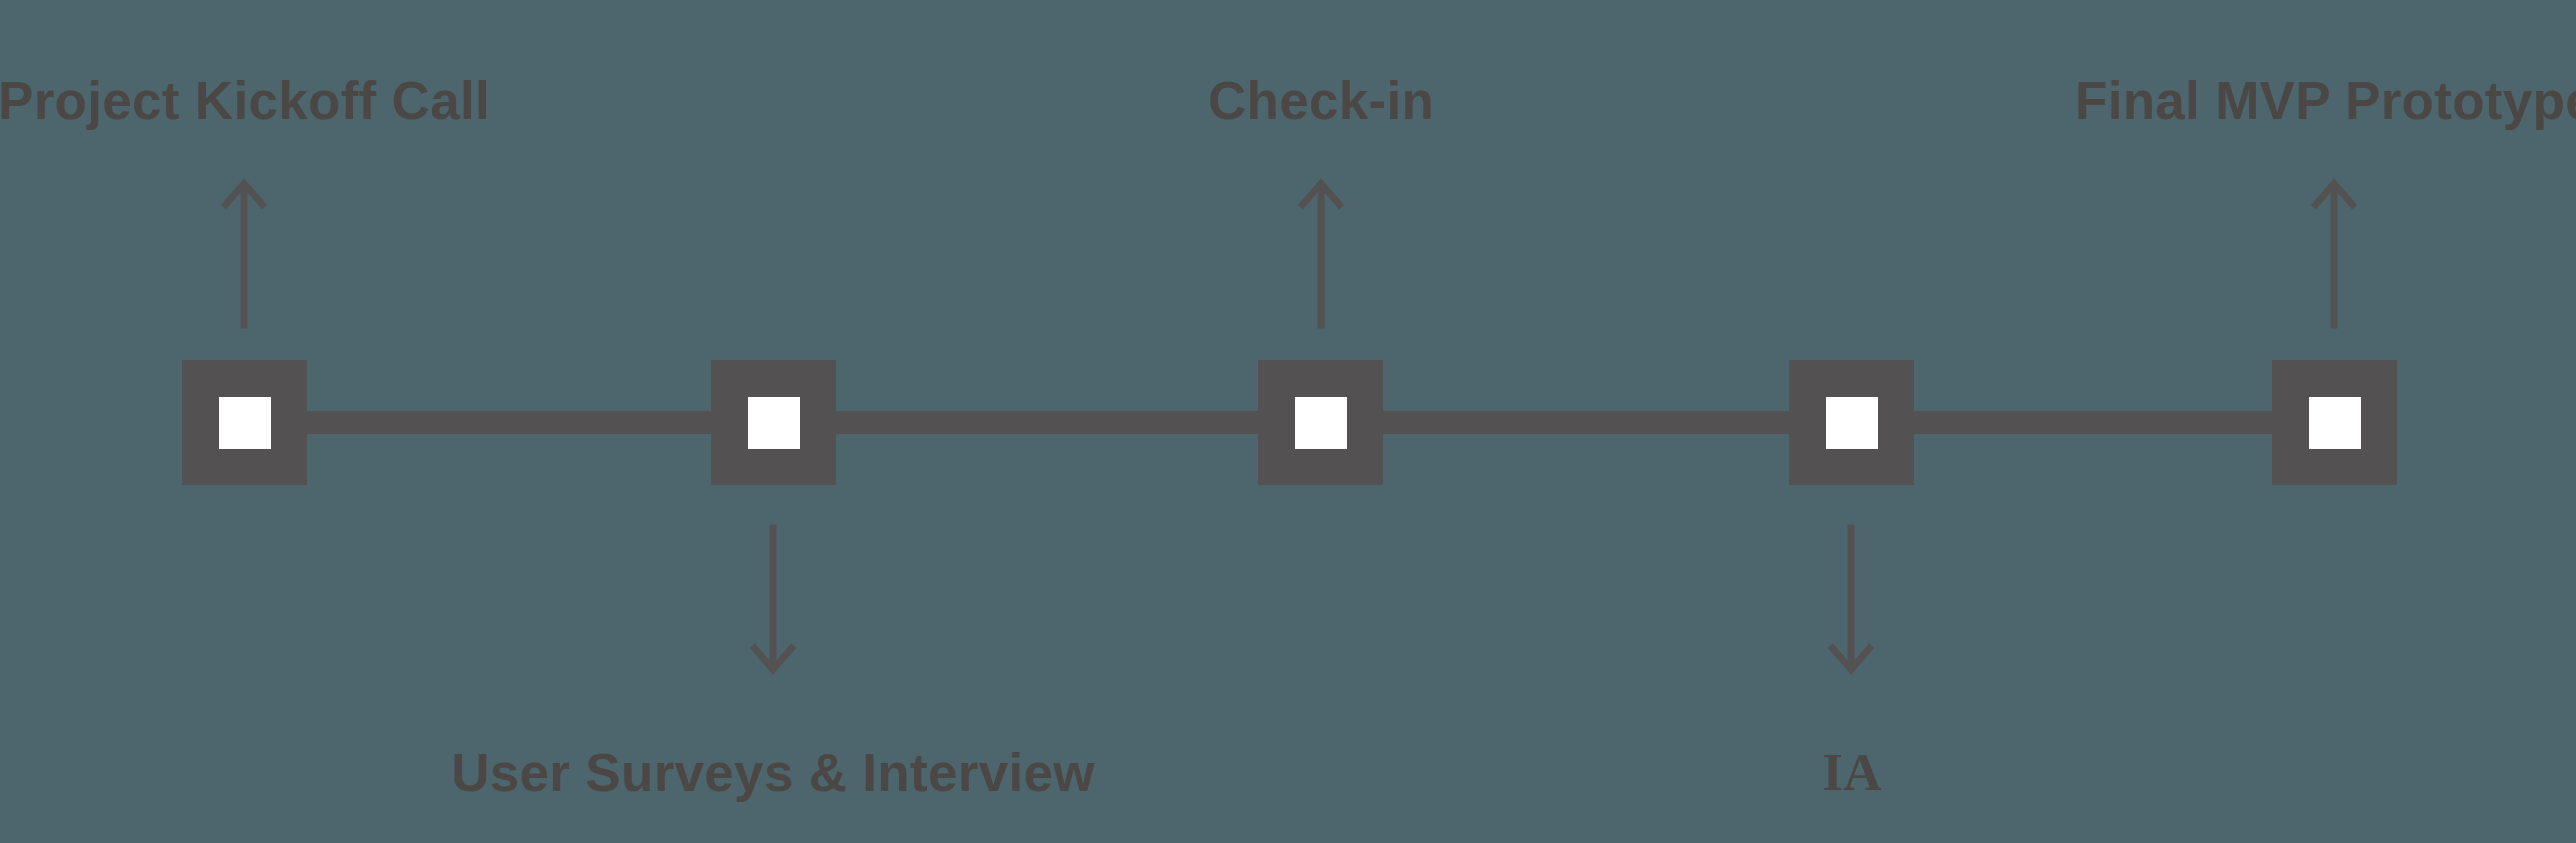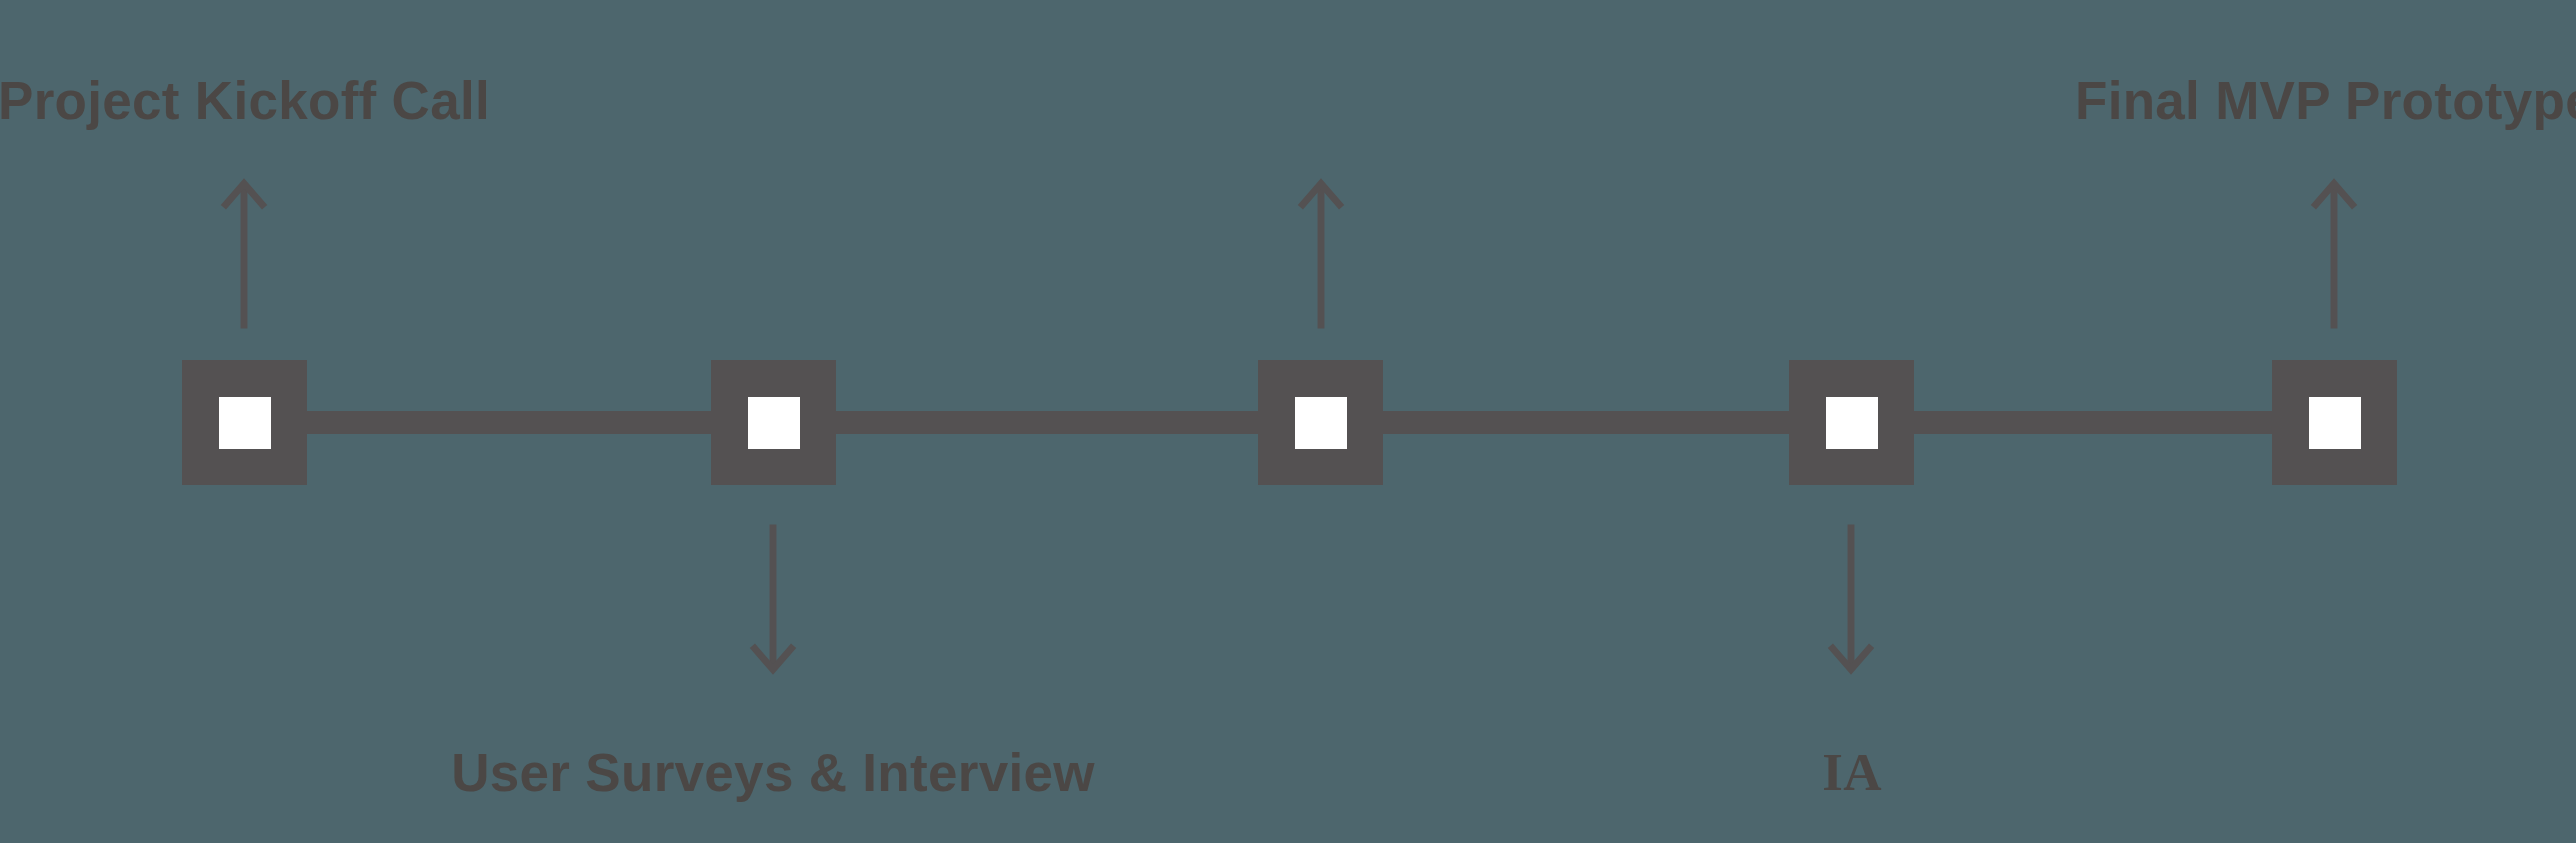--- a/index.html
+++ b/index.html
@@ -92,20 +92,21 @@
     <div class="label" style="left: 773px; top: 746px; text-align: center;">User Surveys &amp; Interview</div>
   </div>
       <div class="milestone">
     <svg class="arrow" viewBox="0 0 80 245" stroke="currentColor" stroke-width="11" fill="none" stroke-linejoin="miter" style="left: 1296px; top: 178px;">
           <line x1="40" y1="240" x2="40" y2="9"></line>
           <polyline points="7,46 40,8 73,46"></polyline>
         </svg>
     <div class="square" style="left: 1258px;">
       <div class="inner"></div>
     </div>
+    <div class="label" style="left: 1321px; top: 74px;">Check-in</div>
   </div>
       <div class="milestone">
     <svg class="arrow" viewBox="0 0 80 245" stroke="currentColor" stroke-width="11" fill="none" stroke-linejoin="miter" style="left: 1826px; top: 521px;">
           <line x1="40" y1="5" x2="40" y2="236"></line>
           <polyline points="7,199 40,237 73,199"></polyline>
         </svg>
     <div class="square" style="left: 1789px;">
       <div class="inner"></div>
     </div>
     <div class="label" style="left: 1852px; top: 746px; font-family: Liberation Serif, serif;">IA</div>

